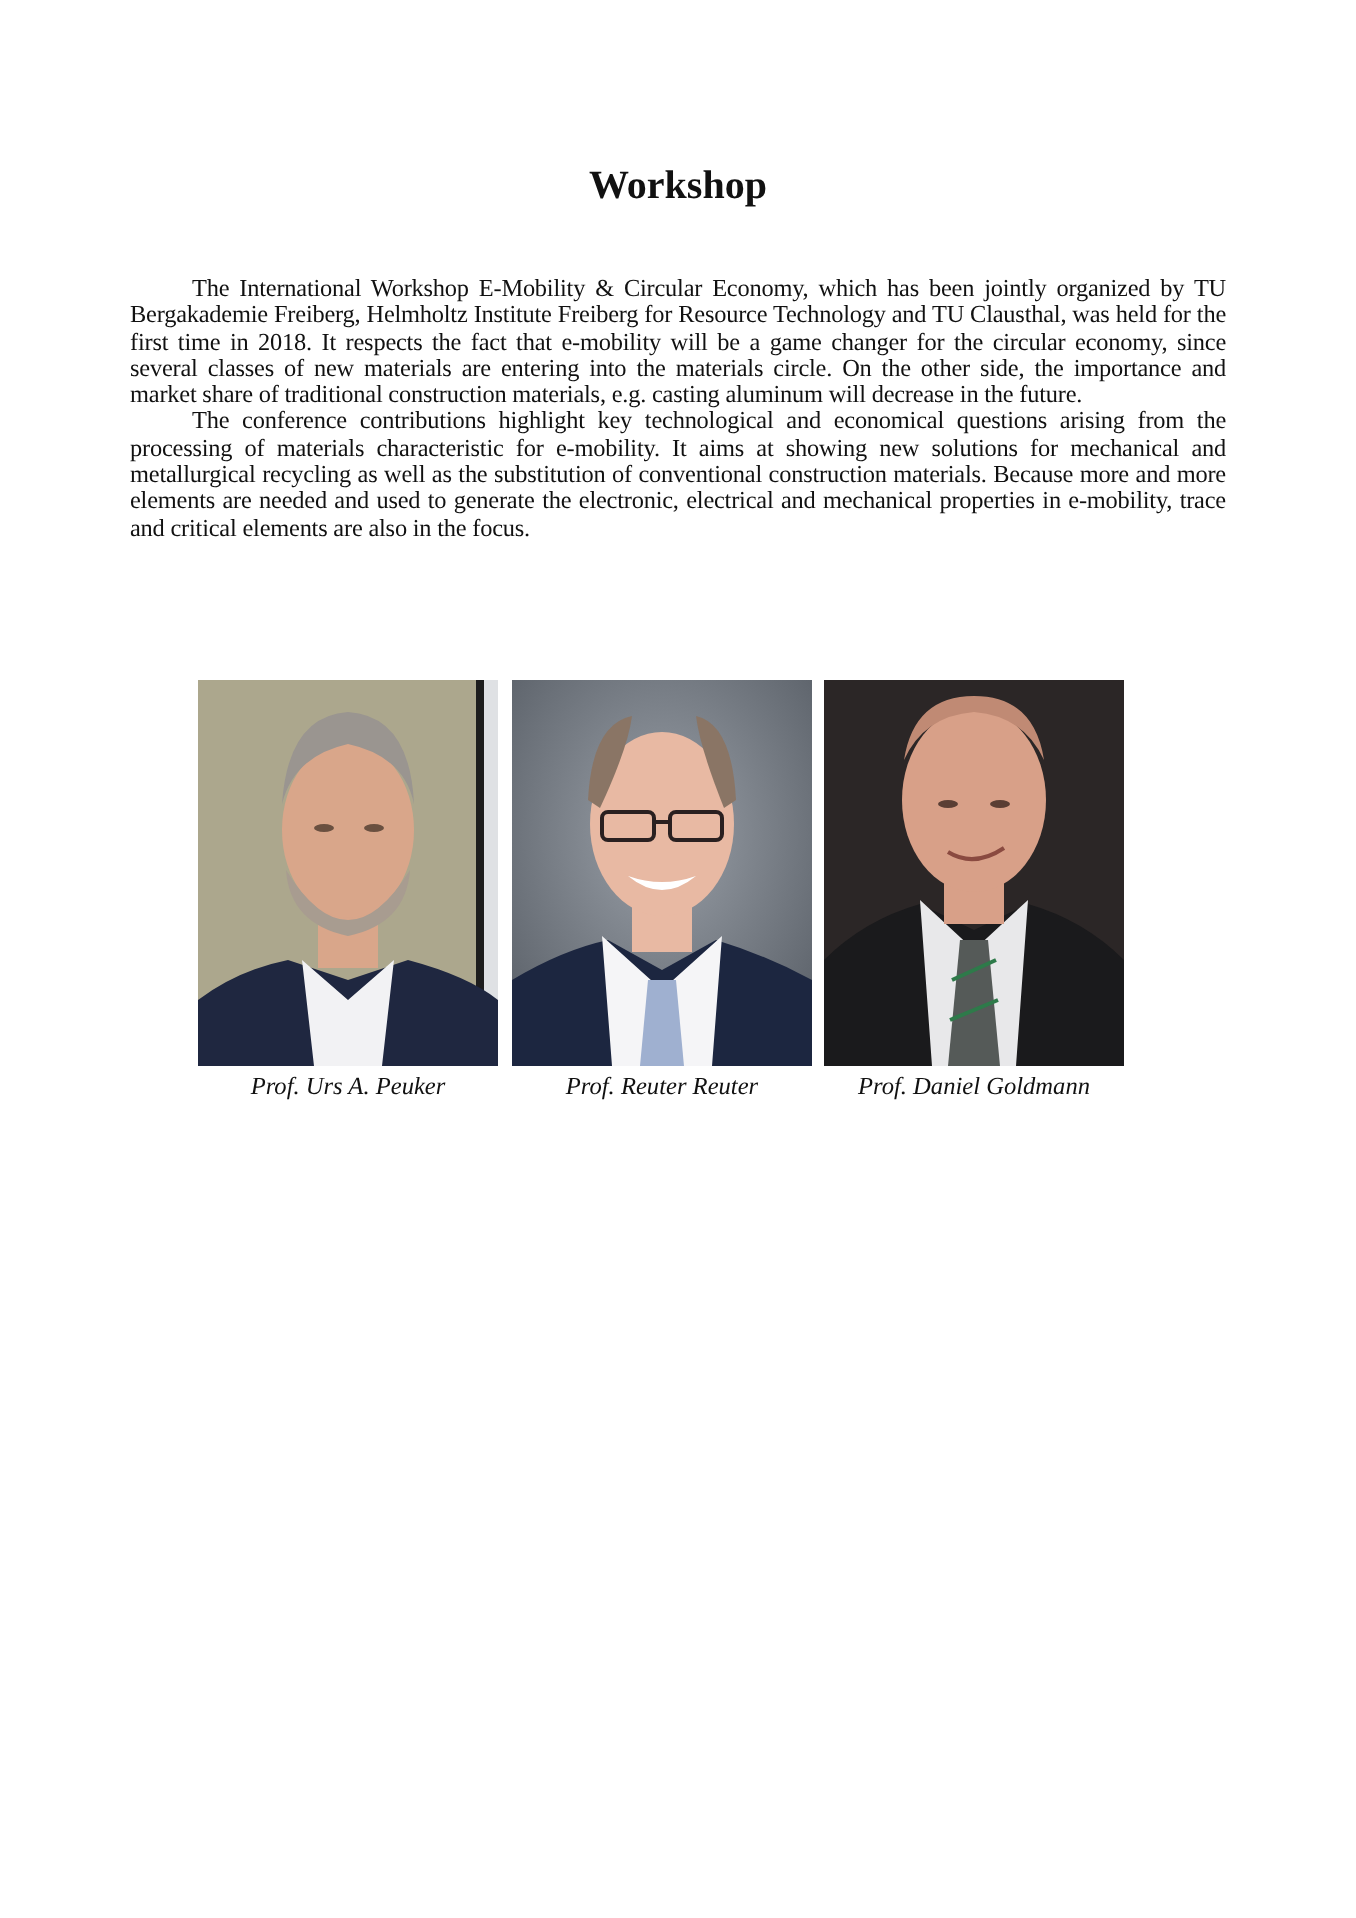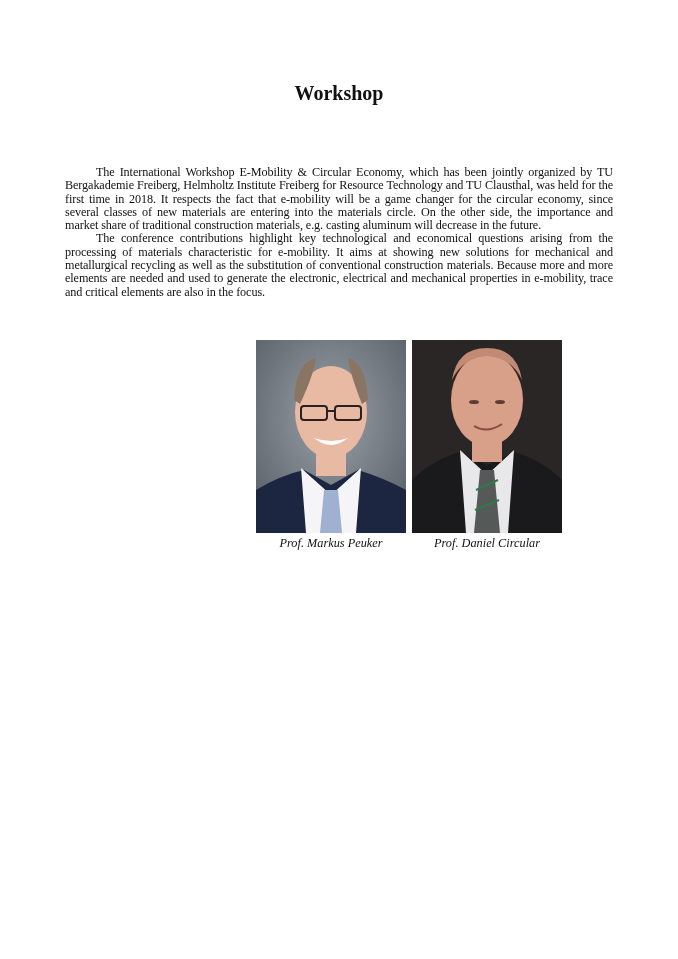--- a/index.html
+++ b/index.html
@@ -24,21 +24,20 @@
       font-size: 20px;
       font-weight: bold;
       line-height: 26px;
       margin: 0;
     }
     .body-text {
       position: absolute;
       top: 138px;
       left: 65px;
       width: 548px;
-      margin-top: 28px;
     }
     .para {
       margin: 0;
       font-size: 12.2px;
       line-height: 13.3px;
       text-align: justify;
       text-indent: 31px;
       letter-spacing: -0.1px;
     }
     .photos {
@@ -76,20 +75,39 @@
 
 <h1 class="page-title">Workshop</h1>
 
 <div class="body-text">
   <p class="para">The International Workshop E-Mobility &amp; Circular Economy, which has been jointly organized by TU Bergakademie Freiberg, Helmholtz Institute Freiberg for Resource Technology and TU Clausthal, was held for the first time in 2018. It respects the fact that e-mobility will be a game changer for the circular economy, since several classes of new materials are entering into the materials circle. On the other side, the importance and market share of traditional construction materials, e.g. casting aluminum will decrease in the future.</p>
   <p class="para">The conference contributions highlight key technological and economical questions arising from the processing of materials characteristic for e-mobility. It aims at showing new solutions for mechanical and metallurgical recycling as well as the substitution of conventional construction materials. Because more and more elements are needed and used to generate the electronic, electrical and mechanical properties in e-mobility, trace and critical elements are also in the focus.</p>
 </div>
 
 <div class="photos">
 
+  <div class="figure" style="left:0px;">
+    <div class="photo">
+      <svg width="150" height="193" viewBox="0 0 150 193">
+        <rect x="0" y="0" width="150" height="193" fill="#b7ab92"></rect>
+        <rect x="0" y="0" width="150" height="193" fill="#8d9a80" opacity="0.25"></rect>
+        <rect x="139" y="0" width="4" height="160" fill="#1d1d1d"></rect>
+        <rect x="143" y="0" width="7" height="160" fill="#dfe1e4"></rect>
+        <path d="M0 160 Q20 145 45 140 L75 150 L105 140 Q135 148 150 160 L150 193 L0 193 Z" fill="#1f2740"></path>
+        <path d="M52 140 L75 160 L98 140 L92 193 L58 193 Z" fill="#f2f2f4"></path>
+        <rect x="60" y="108" width="30" height="36" fill="#d9a68a"></rect>
+        <ellipse cx="75" cy="75" rx="33" ry="44" fill="#d9a68a"></ellipse>
+        <path d="M44 95 Q75 145 106 95 Q104 122 75 128 Q46 122 44 95 Z" fill="#a89c90"></path>
+        <path d="M42 62 Q45 18 75 16 Q106 18 108 62 Q103 38 75 32 Q48 38 42 62 Z" fill="#9a9590"></path>
+        <ellipse cx="63" cy="74" rx="5" ry="2" fill="#6a5040"></ellipse>
+        <ellipse cx="88" cy="74" rx="5" ry="2" fill="#6a5040"></ellipse>
+      </svg>
+    </div>
+    <div class="caption">Prof. Urs A. Peuker</div>
+  </div>
 
   <div class="figure" style="left:157px;">
     <div class="photo">
       <svg width="150" height="193" viewBox="0 0 150 193">
         <defs>
           <radialGradient id="bg2" cx="50%" cy="40%" r="70%">
             <stop offset="0%" stop-color="#9aa0a8"></stop>
             <stop offset="100%" stop-color="#5a6068"></stop>
           </radialGradient>
         </defs>
@@ -100,36 +118,36 @@
         <rect x="60" y="100" width="30" height="36" fill="#e8b9a3"></rect>
         <ellipse cx="75" cy="72" rx="36" ry="46" fill="#e8b9a3"></ellipse>
         <path d="M38 60 Q40 22 60 18 Q58 34 44 64 Z" fill="#8a7565"></path>
         <path d="M112 60 Q110 22 92 18 Q94 34 106 64 Z" fill="#8a7565"></path>
         <rect x="45" y="66" width="26" height="14" rx="3" fill="none" stroke="#2a2020" stroke-width="2"></rect>
         <rect x="79" y="66" width="26" height="14" rx="3" fill="none" stroke="#2a2020" stroke-width="2"></rect>
         <line x1="71" y1="71" x2="79" y2="71" stroke="#2a2020" stroke-width="2"></line>
         <path d="M58 98 Q75 112 92 98 Q75 104 58 98 Z" fill="#ffffff"></path>
       </svg>
     </div>
-    <div class="caption">Prof. Markus Peuker</div>
+    <div class="caption">Prof. Reuter Reuter</div>
   </div>
 
   <div class="figure" style="left:313px;">
     <div class="photo">
       <svg width="150" height="193" viewBox="0 0 150 193">
         <rect x="0" y="0" width="150" height="193" fill="#2b2626"></rect>
         <path d="M0 140 Q20 120 48 112 L75 125 L102 112 Q130 120 150 140 L150 193 L0 193 Z" fill="#1a1a1c"></path>
         <path d="M48 110 L75 135 L102 110 L96 193 L54 193 Z" fill="#e8e8ea"></path>
         <path d="M68 130 L82 130 L88 193 L62 193 Z" fill="#555a58"></path>
         <line x1="64" y1="150" x2="86" y2="140" stroke="#2e7a4a" stroke-width="2"></line>
         <line x1="63" y1="170" x2="87" y2="160" stroke="#2e7a4a" stroke-width="2"></line>
         <rect x="60" y="88" width="30" height="34" fill="#d8a088"></rect>
         <ellipse cx="75" cy="60" rx="36" ry="46" fill="#d8a088"></ellipse>
         <path d="M40 40 Q45 8 75 8 Q105 8 110 40 Q100 18 75 16 Q50 18 40 40 Z" fill="#c08a74"></path>
         <ellipse cx="62" cy="62" rx="5" ry="2" fill="#5a3e34"></ellipse>
         <ellipse cx="88" cy="62" rx="5" ry="2" fill="#5a3e34"></ellipse>
         <path d="M62 86 Q75 94 90 84" stroke="#8a4a40" stroke-width="2" fill="none"></path>
       </svg>
     </div>
-    <div class="caption">Prof. Daniel Circular</div>
+    <div class="caption">Prof. Daniel Goldmann</div>
   </div>
 
 </div>
 
 </body></html>

